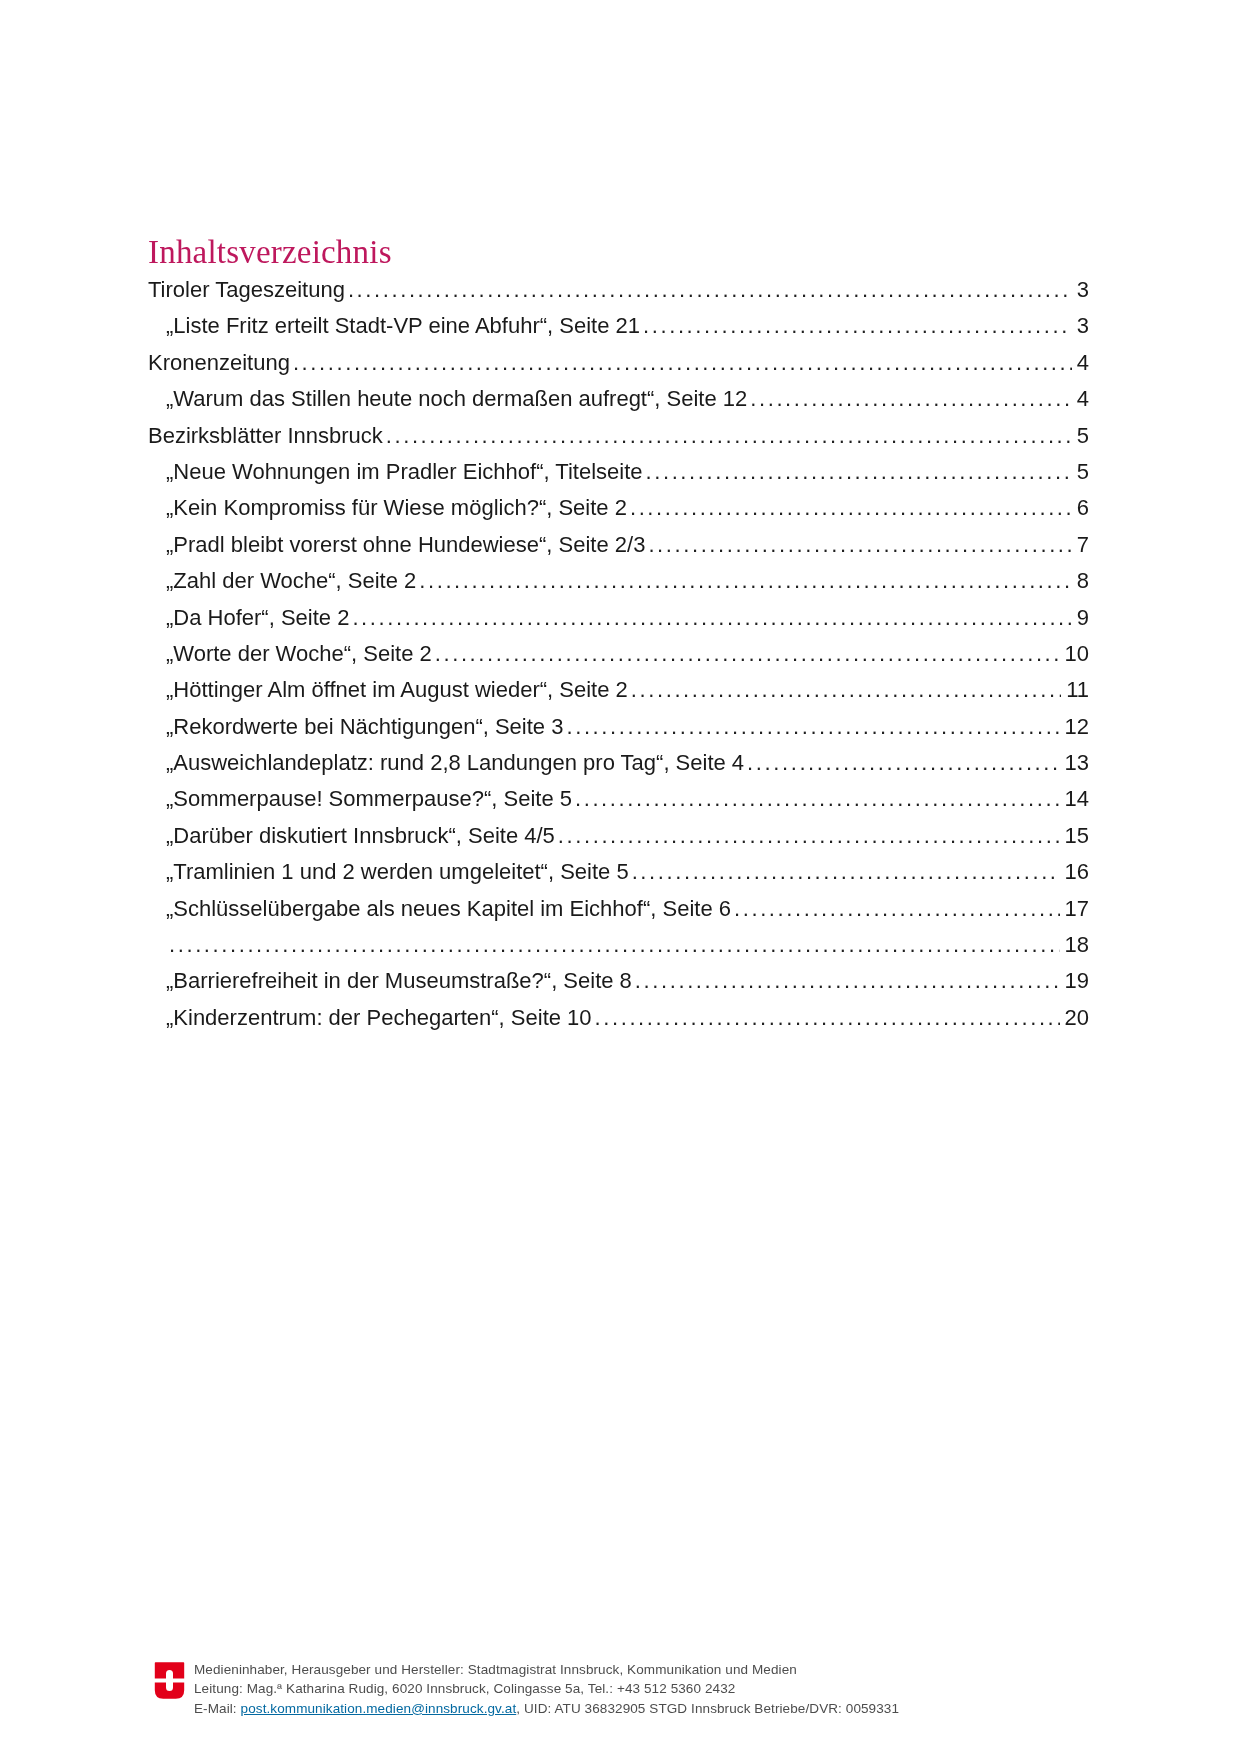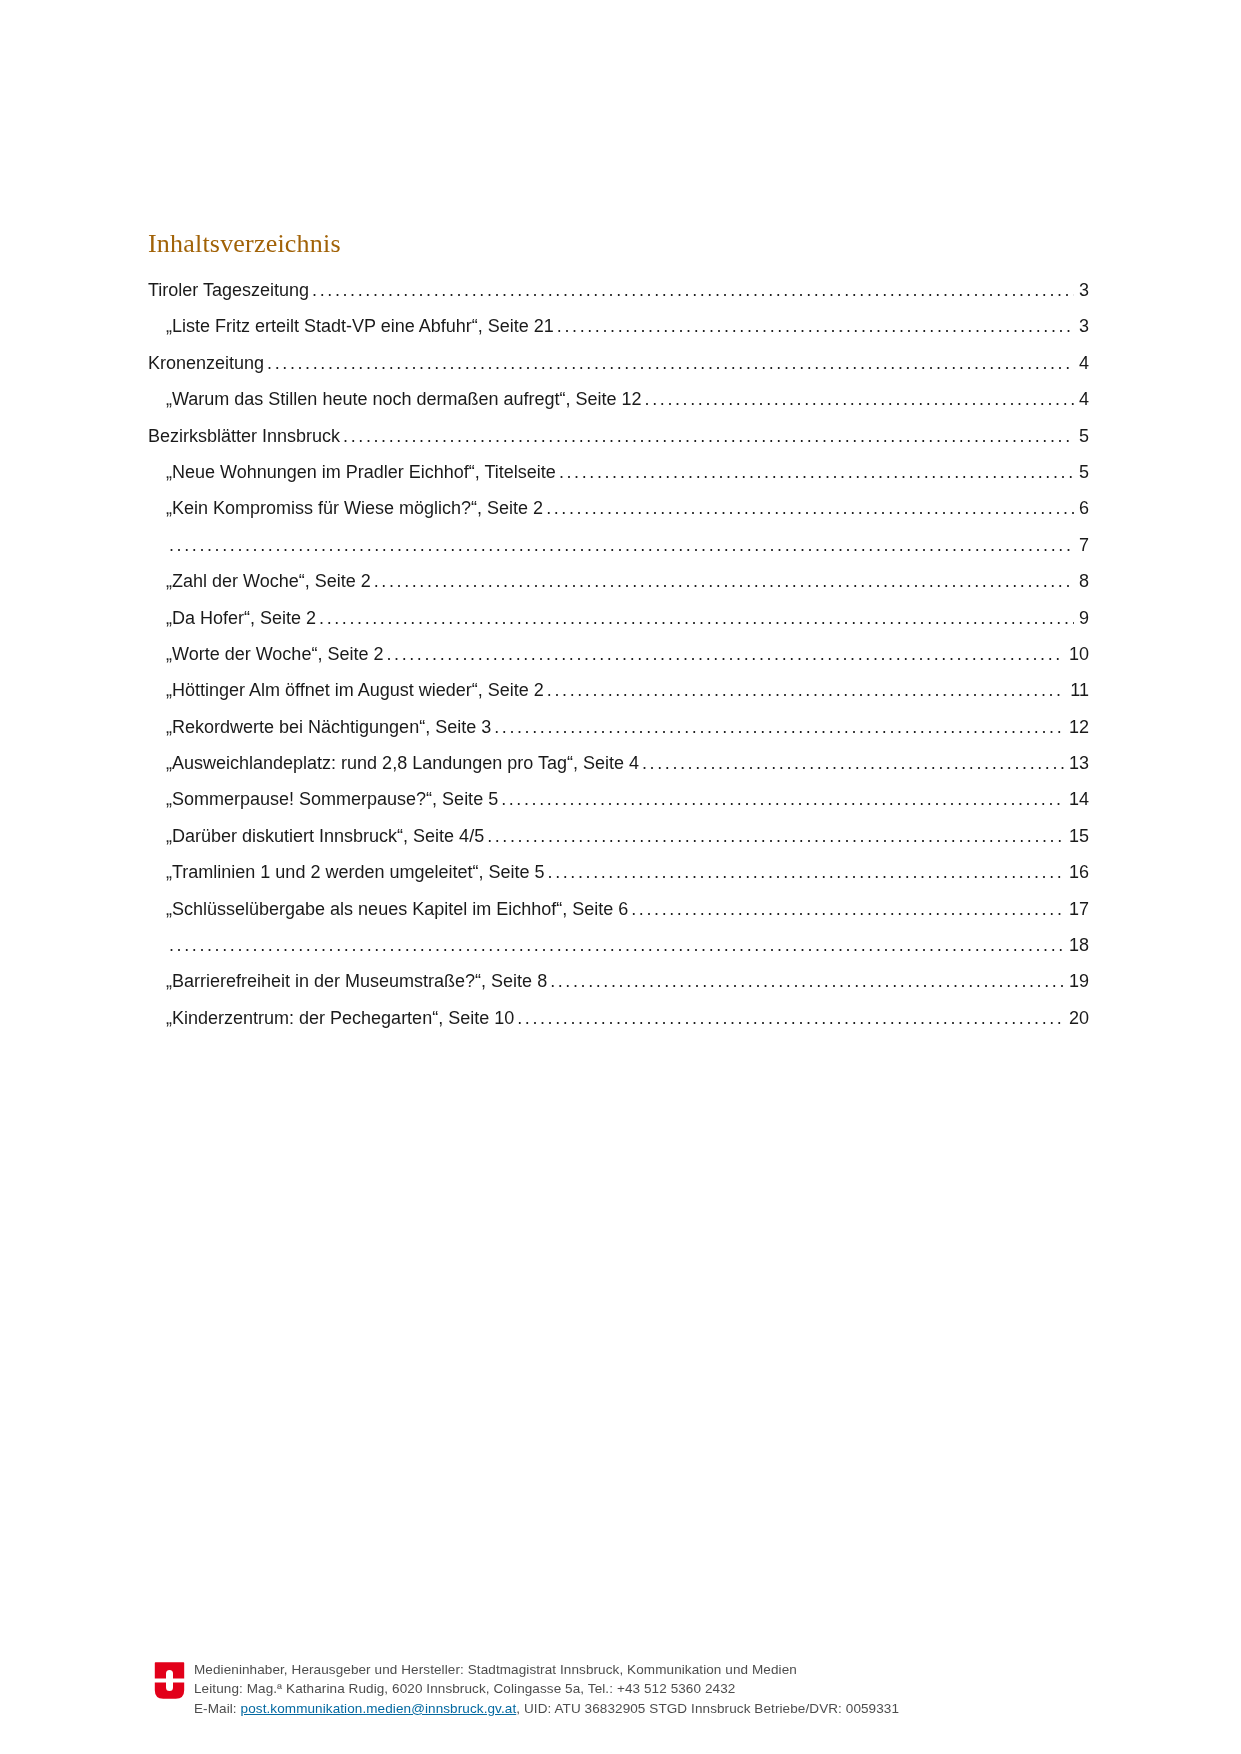--- a/index.html
+++ b/index.html
@@ -14,38 +14,38 @@
     background: #ffffff;
     font-family: "Liberation Sans", sans-serif;
     color: #1a1a1a;
     overflow: hidden;
   }
   .doc-title {
     position: absolute;
     left: 148px;
     top: 212px;
     font-family: "Liberation Serif", serif;
-    font-size: 26px;
+    font-size: 33px;
     font-weight: 400;
-    color: #a16207;
+    color: #be185d;
     letter-spacing: 0.2px;
     white-space: nowrap;
   }
   .toc {
     position: absolute;
     left: 148px;
     right: 152px;
     top: 272px;
   }
   .toc-row {
     display: flex;
     align-items: center;
     line-height: 36.4px;
     height: 36.4px;
-    font-size: 18px;
+    font-size: 22px;
     color: #1a1a1a;
     white-space: nowrap;
   }
   .toc-row.lvl2 { padding-left: 18px; }
   .toc-label { white-space: nowrap; }
   .toc-dots {
     flex: 1;
     overflow: hidden;
     white-space: nowrap;
     margin: 0 5px 0 3px;
@@ -127,20 +127,21 @@
       <span class="toc-page">5</span>
     </div>
 
     <div class="toc-row lvl2">
       <span class="toc-label">„Kein Kompromiss für Wiese möglich?“, Seite 2</span>
       <span class="toc-dots"></span>
       <span class="toc-page">6</span>
     </div>
 
     <div class="toc-row lvl2">
+      <span class="toc-label">„Pradl bleibt vorerst ohne Hundewiese“, Seite 2/3</span>
       <span class="toc-dots"></span>
       <span class="toc-page">7</span>
     </div>
 
     <div class="toc-row lvl2">
       <span class="toc-label">„Zahl der Woche“, Seite 2</span>
       <span class="toc-dots"></span>
       <span class="toc-page">8</span>
     </div>
 

